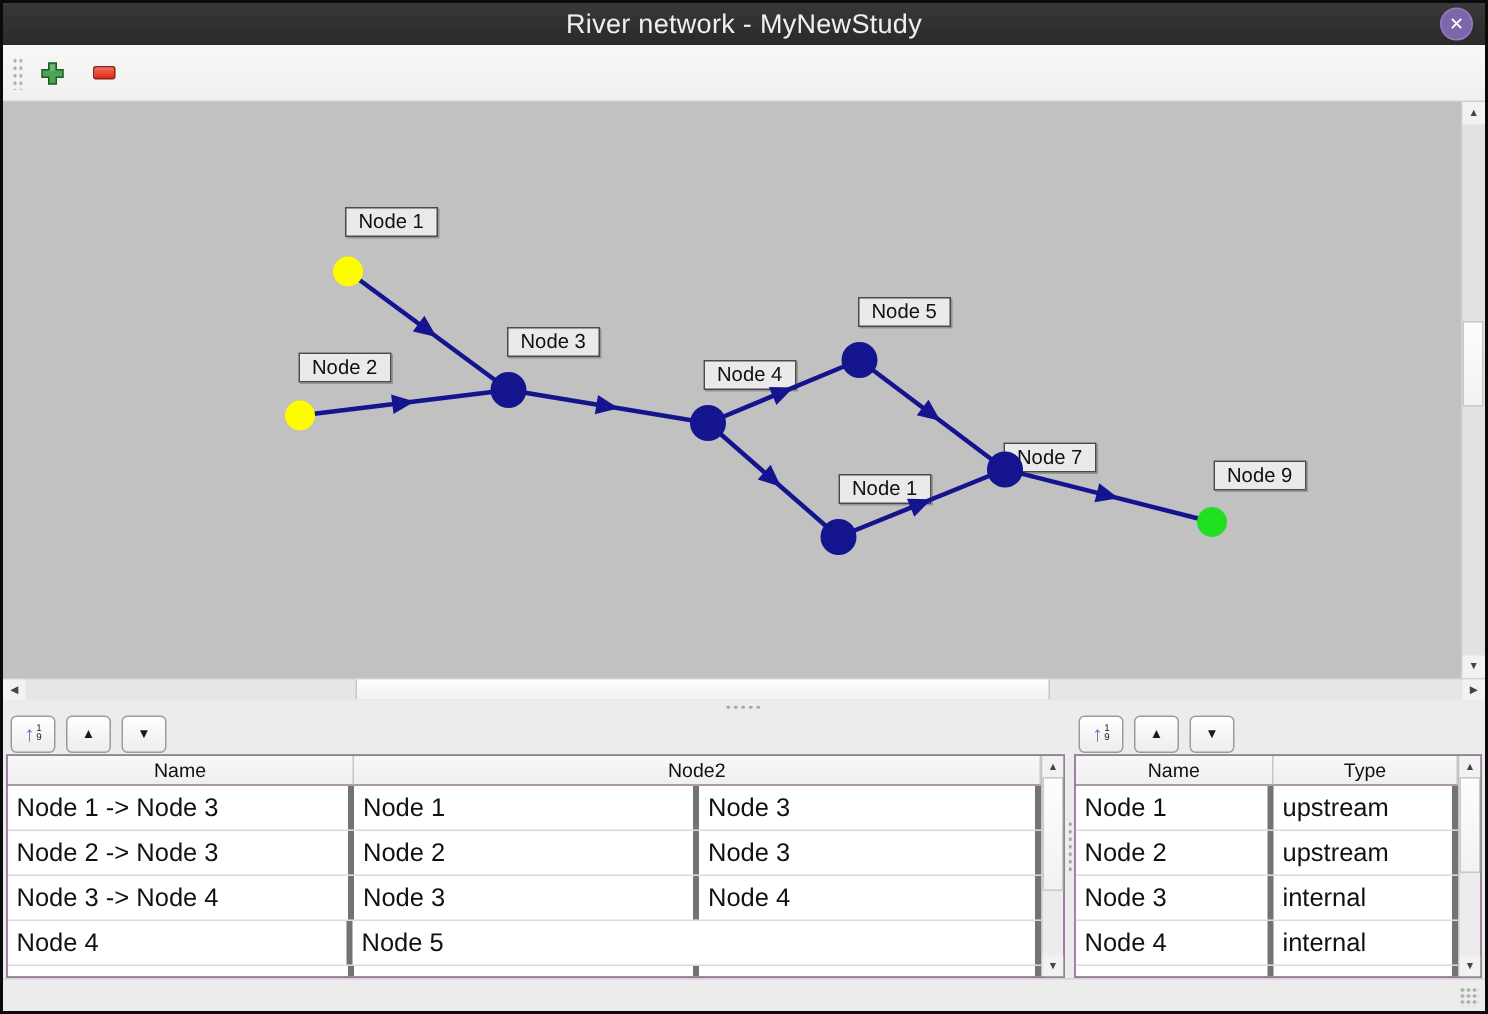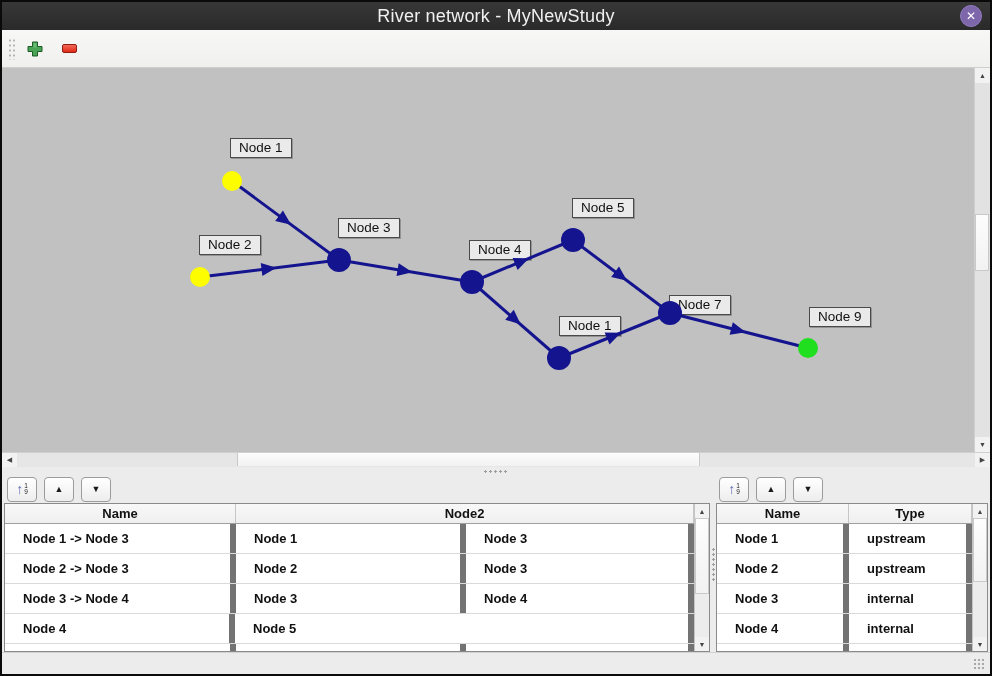--- a/index.html
+++ b/index.html
@@ -63,28 +63,28 @@
   .panel-right { flex:1; }
   .btnrow { flex:0 0 28px; display:flex; align-items:center; gap:7px; padding-left:3px; }
   .pbtn { width:30px; height:25px; border:1px solid #9b9b9b; border-radius:4px;
           background:linear-gradient(#ffffff,#ededed); display:flex; align-items:center; justify-content:center;
           font-size:9px; color:#1a1a1a; }
   .sort-ic { display:flex; align-items:center; }
   .sort-arrow { color:#5f6ab2; font-weight:bold; font-size:14px; line-height:12px; }
   .sort-digits { display:flex; flex-direction:column; font-size:6.5px; line-height:6px; color:#222; margin-left:1px; }
 
   
-  .tablebox { flex:1; border:1px solid #8a8a8a; background:#a21caf; display:flex; overflow:hidden;font-weight:bold; }
+  .tablebox { flex:1; border:1px solid #8a8a8a; background:#a21caf; display:flex; overflow:hidden; }
   .tbl { flex:1; display:flex; flex-direction:column; overflow:hidden; }
   .thead { flex:0 0 20px; display:flex; background:linear-gradient(#f8f8f8,#efefef);
            border-bottom:1px solid #9f9f9f; }
   .hc { font-size:13px; line-height:19px; text-align:center; border-right:1px solid #c6c6c6;
         color:#111; overflow:hidden; }
   .trow { flex:0 0 30px; display:flex; border-bottom:1px solid #dadada; background:#fff; }
-  .cell { font-size:13px; line-height:29px; padding-left:18px; border-right:6px solid #737373;
+  .cell { font-size:17px; line-height:29px; padding-left:6px; border-right:4px solid #737373;
           color:#111; white-space:nowrap; overflow:hidden; }
   .trow-empty { flex:1; display:flex; background:#fff; }
   .edgesT .c0 { width:231px; } .edgesT .c1 { width:230px; } .edgesT .c2 { flex:1; }
   .nodesT .c0 { width:132px; } .nodesT .c1 { flex:1; }
   .tbl-vscroll { flex:0 0 15px; background:#ececec; border-left:1px solid #c4c4c4;
                  display:flex; flex-direction:column; }
   .tbl-vscroll .sb-btn { height:14px; flex:0 0 14px; }
 
   
   .statusbar { flex:1; background:#ececec; border-top:1px solid #d2d2d2; position:relative; }

